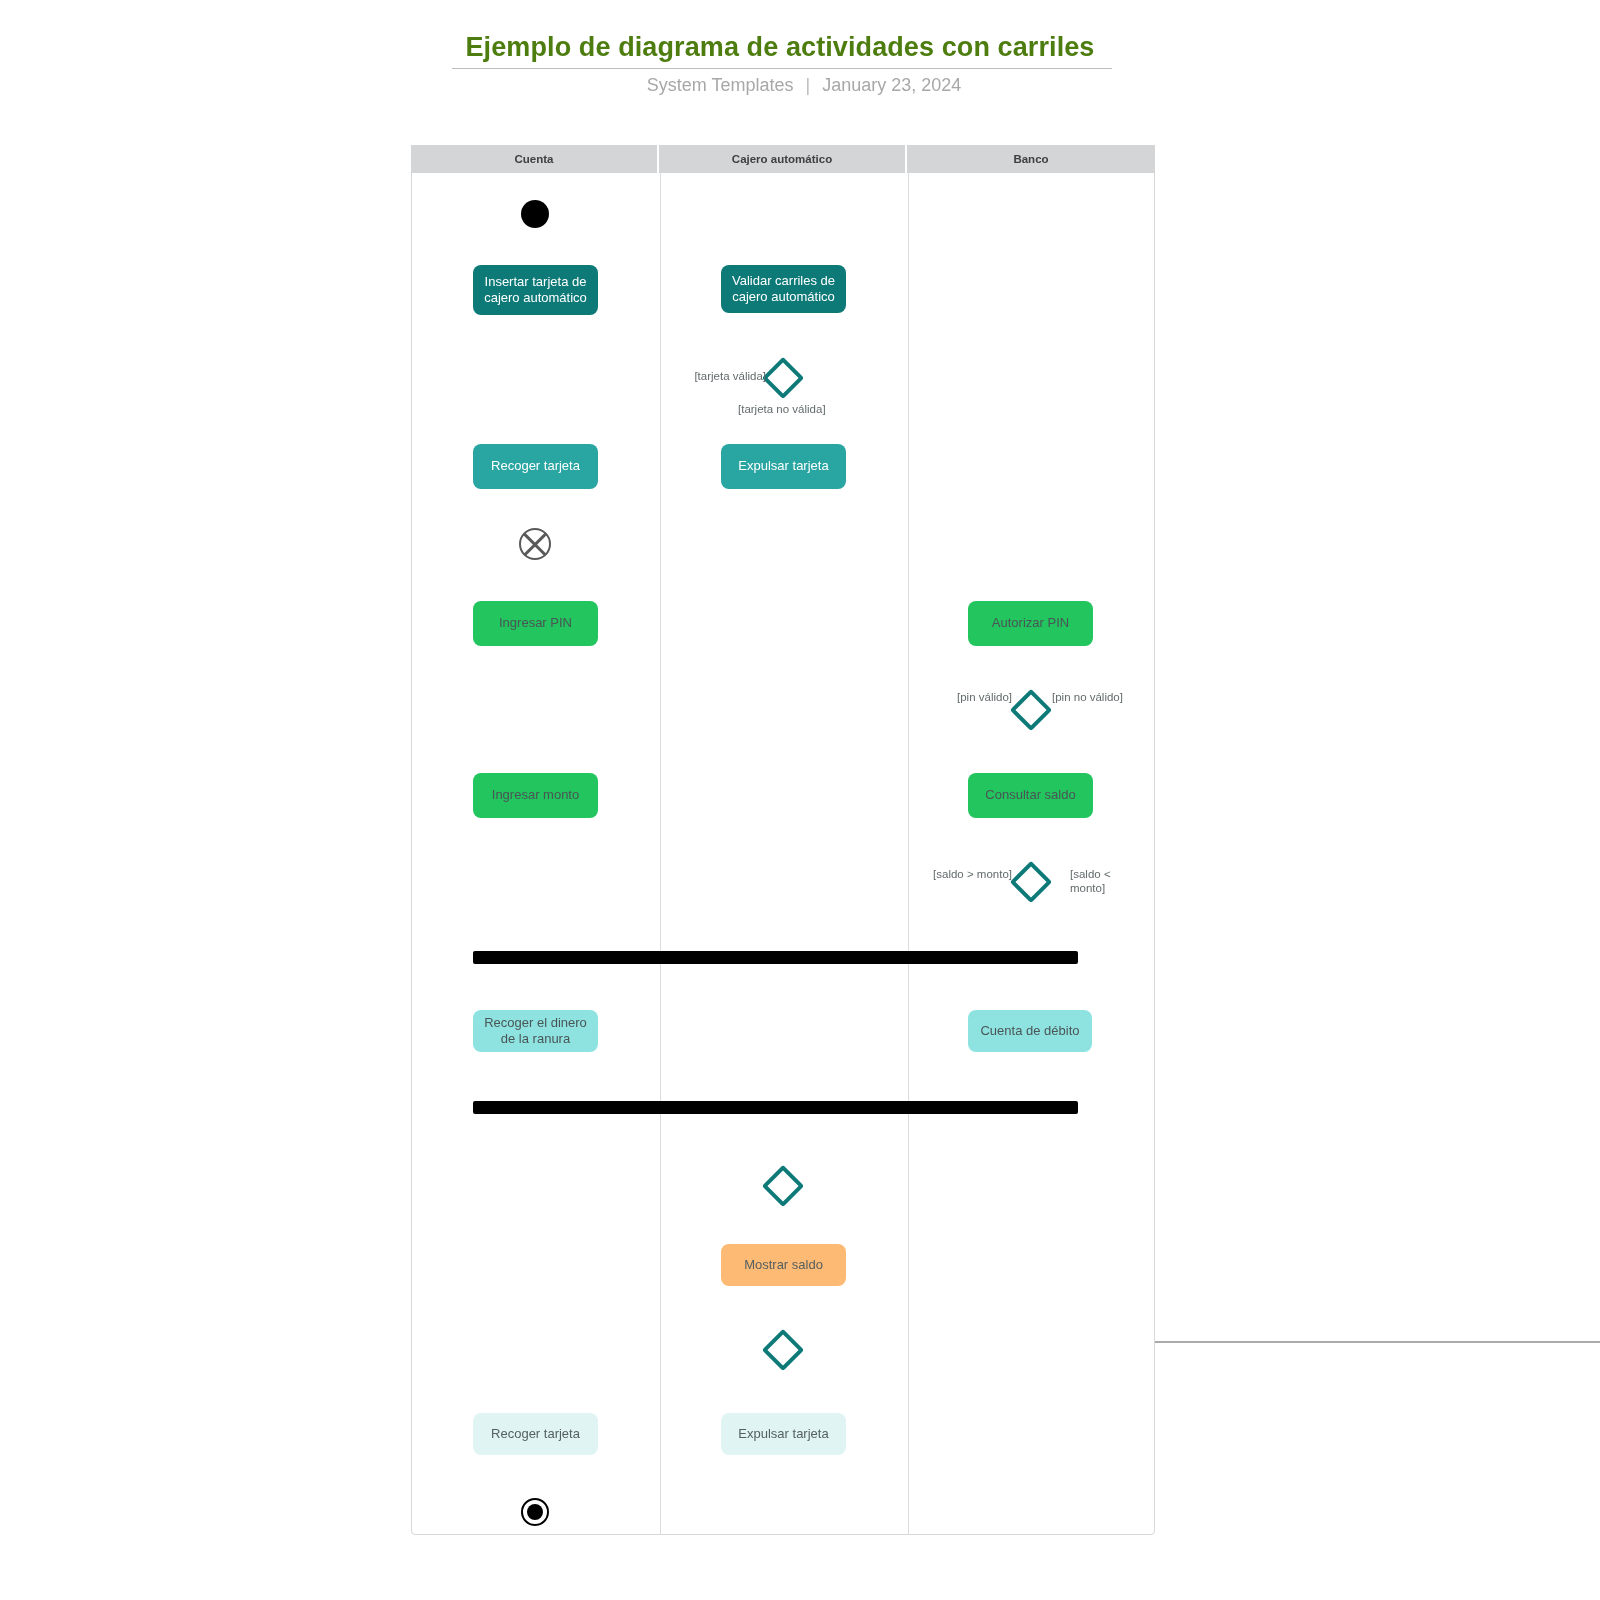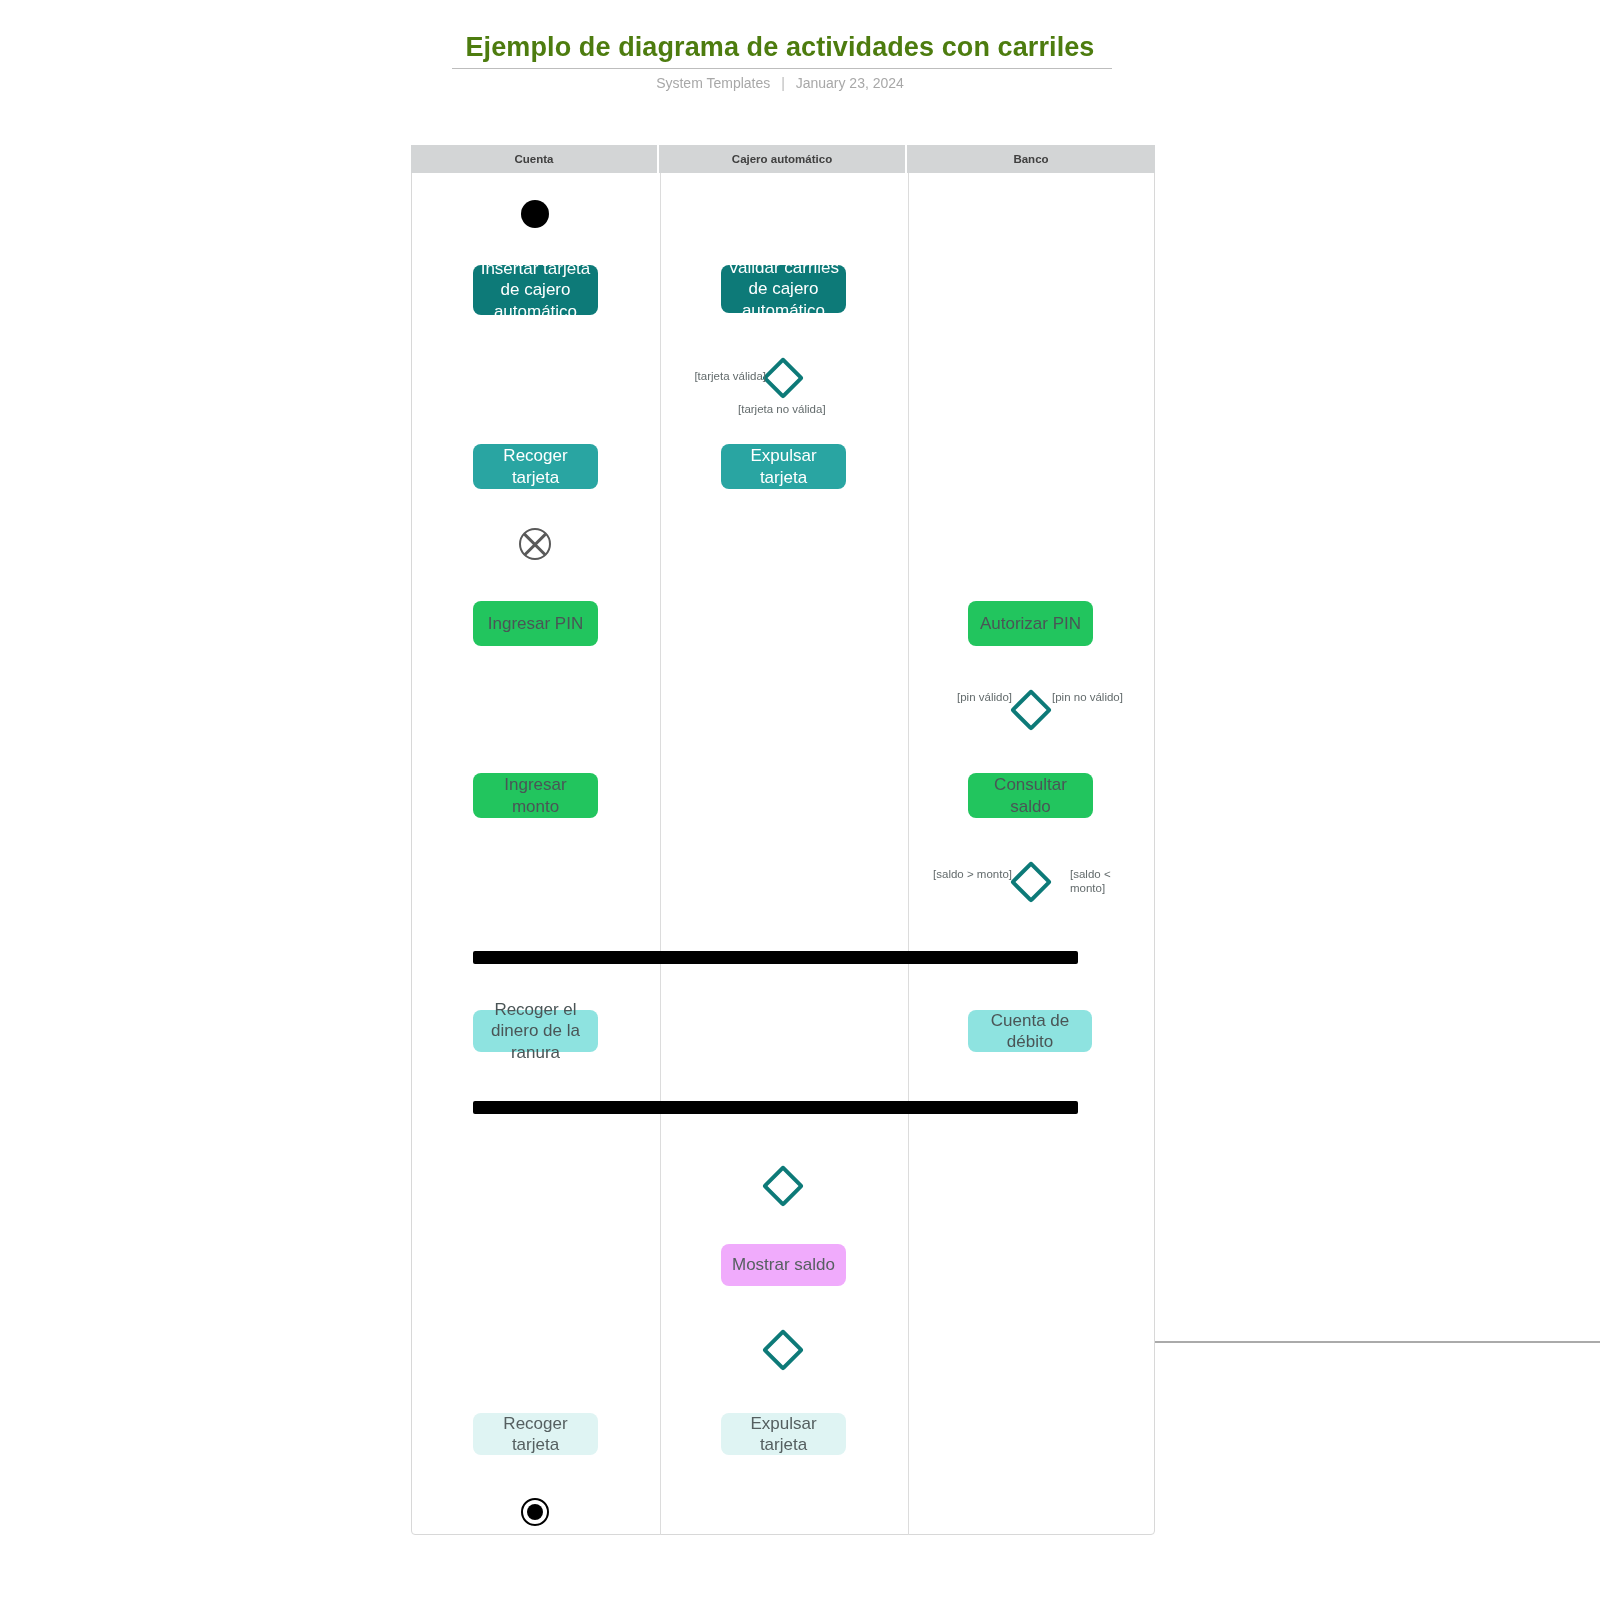--- a/index.html
+++ b/index.html
@@ -36,25 +36,25 @@
   .title-rule {
     position: absolute;
     left: 452px;
     top: 68px;
     width: 660px;
     height: 1px;
     background: #bdbdbd;
   }
   .doc-sub {
     position: absolute;
-    left: 450px;
+    left: 474px;
     top: 75px;
     width: 660px;
     text-align: center;
-    font-size: 14px;
+    font-size: 18px;
     color: #a8a8a8;
   }
   .doc-sub .sep { padding: 0 7px; color: #bbbbbb; }
 
   
   .lane-frame {
     position: absolute;
     left: 411px;
     top: 145px;
     width: 744px;
@@ -90,28 +90,28 @@
   
   .node {
     position: absolute;
     border-radius: 8px;
     box-sizing: border-box;
     display: flex;
     align-items: center;
     justify-content: center;
     text-align: center;
     line-height: 1.25;
-    font-size: 17px;
+    font-size: 13px;
     padding: 2px 6px;
   }
   .node.t1 { background: #0d7a78; color: #ffffff; }
   .node.t2 { background: #29a5a2; color: #ffffff; }
   .node.t3 { background: #22c55e; color: #4a5556; }
   .node.t4 { background: #8ee3e0; color: #4a5556; }
-  .node.t5 { background: #f0abfc; color: #555f60; }
+  .node.t5 { background: #fdba74; color: #555f60; }
   .node.t6 { background: #dff4f3; color: #555f60; }
 
   
   .start-node {
     position: absolute;
     width: 28px; height: 28px;
     border-radius: 50%;
     background: #000000;
   }
   .end-node {

